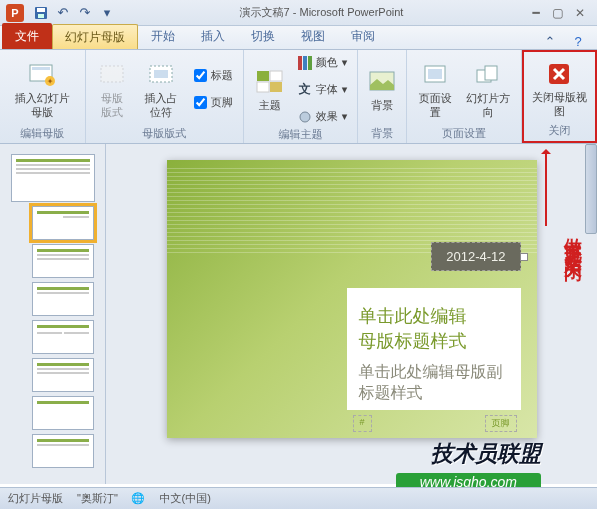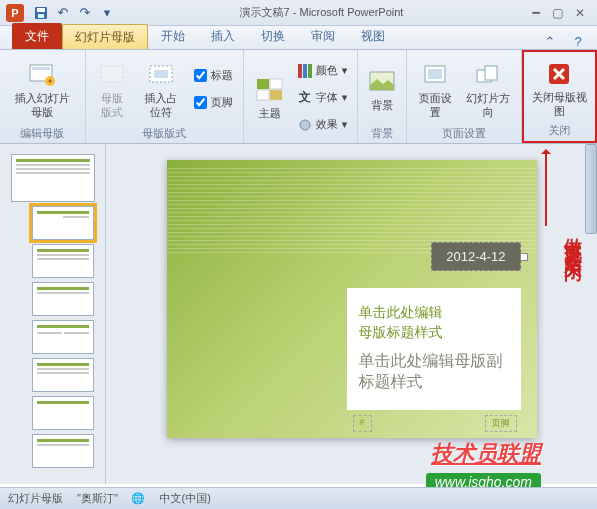--- a/index.html
+++ b/index.html
@@ -4,21 +4,21 @@
 <style>
 * { margin: 0; padding: 0; box-sizing: border-box; font-family: "Microsoft YaHei", "Segoe UI", sans-serif; }
 body { width: 597px; height: 509px; background: #fff; position: relative; overflow: hidden; }
 
 .titlebar { height: 26px; background: linear-gradient(#e8edf5, #dce5f0); display: flex; align-items: center; padding: 0 6px; font-size: 12px; color: #444; border-bottom: 1px solid #b9c8da; }
 .app-icon { width: 18px; height: 18px; background: #d04a22; border-radius: 3px; display: flex; align-items: center; justify-content: center; color: #fff; font-weight: bold; font-size: 11px; margin-right: 6px; }
 .qat-icon { width: 16px; height: 16px; margin: 0 3px; display: flex; align-items: center; justify-content: center; font-size: 13px; color: #3a5a8a; cursor: pointer; }
 .title-text { flex: 1; text-align: center; font-size: 11px; color: #555; }
 .win-ctrl { width: 22px; height: 18px; display: flex; align-items: center; justify-content: center; font-size: 12px; color: #666; cursor: pointer; }
 
-.tabs { height: 24px; background: linear-gradient(#f3f6fa, #e5ecf5); display: flex; align-items: flex-end; padding-left: 12px; border-bottom: 1px solid #b0c0d4; }
+.tabs { height: 24px; background: linear-gradient(#f3f6fa, #e5ecf5); display: flex; align-items: flex-end; padding-left: 2px; border-bottom: 1px solid #b0c0d4; }
 .tab { padding: 4px 12px 3px; font-size: 12px; color: #4a6a9a; cursor: pointer; border: 1px solid transparent; }
 .tab.file { background: #c03018; color: #fff; border-radius: 2px 2px 0 0; }
 .tab.active { background: linear-gradient(#fdeec0, #f9dd8a); border: 1px solid #c9ab4a; border-bottom: none; border-radius: 2px 2px 0 0; color: #6b5a1a; }
 .tabs-right { margin-left: auto; display: flex; align-items: center; padding-right: 8px; gap: 6px; }
 
 .ribbon { height: 94px; background: linear-gradient(#eef2f8, #dde6f1); display: flex; border-bottom: 1px solid #aebfd4; }
 .group { border-right: 1px solid #c5d3e4; padding: 4px 6px 2px; display: flex; flex-direction: column; align-items: center; }
 .group-body { flex: 1; display: flex; align-items: center; gap: 4px; }
 .group-label { font-size: 11px; color: #6a7a92; text-align: center; padding: 2px 0 0; width: 100%; }
 .big-btn { display: flex; flex-direction: column; align-items: center; justify-content: center; padding: 2px 4px; font-size: 11px; color: #444; cursor: pointer; border-radius: 3px; text-align: center; line-height: 1.3; }
@@ -37,31 +37,31 @@
 .thumb-inner { position: absolute; inset: 4px; }
 .thumb-bar { height: 3px; background: #8aae4a; margin-bottom: 2px; }
 .thumb-line { height: 2px; background: #ccc; margin: 2px 0; }
 
 .canvas-area { flex: 1; display: flex; align-items: flex-start; justify-content: center; padding: 16px; overflow: hidden; }
 .slide { width: 370px; height: 278px; background: linear-gradient(135deg, #8ab03c 0%, #b8d070 45%, #d8e6a8 100%); position: relative; box-shadow: 0 2px 8px rgba(0,0,0,.3); }
 .slide::before { content: ""; position: absolute; left: 0; right: 0; top: 8px; height: 88px; background: repeating-linear-gradient(180deg, rgba(255,255,255,.25) 0 1px, transparent 1px 4px); }
 .date-box { position: absolute; right: 16px; top: 82px; background: #6a6a5e; color: #f0f0e8; padding: 6px 14px; font-size: 13px; border: 1px dashed rgba(255,255,255,.4); }
 .date-box::after { content: ""; position: absolute; right: -8px; top: 50%; width: 6px; height: 6px; background: #fff; border: 1px solid #888; transform: translateY(-50%); }
 .title-block { position: absolute; left: 180px; right: 16px; top: 128px; bottom: 28px; background: #fff; padding: 16px 12px; }
-.title-main { color: #7a9a2c; font-size: 14px; line-height: 1.4; font-family: Liberation Mono, monospace; }
+.title-main { color: #7a9a2c; font-size: 18px; line-height: 1.4; }
 .title-sub { color: #8a8a7a; font-size: 16px; margin-top: 8px; }
 .slide-footer { position: absolute; bottom: 6px; left: 186px; right: 20px; display: flex; justify-content: space-between; font-size: 9px; color: #7a9a2c; }
 .ft-box { border: 1px dashed #aaa; padding: 1px 6px; }
 
 .annotation { position: absolute; right: 12px; top: 224px; width: 30px; color: #d02020; font-size: 18px; writing-mode: vertical-rl; text-orientation: upright; font-weight: bold; letter-spacing: 4px; }
 .arrow-line { position: absolute; right: 50px; top: 152px; width: 2px; height: 74px; background: #d02020; }
 .arrow-line::before { content: ""; position: absolute; top: -8px; left: -4px; border: 5px solid transparent; border-bottom-color: #d02020; }
 
-.watermark { position: absolute; right: 56px; bottom: 40px; font-size: 22px; font-weight: bold; font-style: italic; color: #ef4444; text-shadow: 1px 1px 0 #fff; text-decoration: underline; }
-.watermark-url { position: absolute; right: 56px; bottom: 18px; font-size: 14px; color: #fff; background: #2aa038; padding: 1px 9px; border-radius: 3px; font-style: italic; }
+.watermark { position: absolute; right: 56px; bottom: 40px; font-size: 22px; font-weight: bold; font-style: italic; color: #0f172a; text-shadow: 1px 1px 0 #fff; }
+.watermark-url { position: absolute; right: 56px; bottom: 18px; font-size: 14px; color: #fff; background: #2aa038; padding: 1px 24px; border-radius: 3px; font-style: italic; }
 
 .statusbar { position: absolute; bottom: 0; left: 0; right: 0; height: 22px; background: linear-gradient(#e0e8f2, #cfdaea); border-top: 1px solid #b0c0d4; display: flex; align-items: center; font-size: 11px; color: #555; padding: 0 8px; gap: 14px; }
 
 .scroll-handle { position: absolute; right: 0; top: 144px; width: 12px; height: 90px; background: linear-gradient(90deg, #d0dae8, #b8c6da); border: 1px solid #9ab; border-radius: 2px; }
 
 svg { display: block; }
 </style>
 </head>
 <body>
 
@@ -82,22 +82,22 @@
   <div class="win-ctrl">▢</div>
   <div class="win-ctrl">✕</div>
 </div>
 
 <div class="tabs">
   <div class="tab file">文件</div>
   <div class="tab active">幻灯片母版</div>
   <div class="tab">开始</div>
   <div class="tab">插入</div>
   <div class="tab">切换</div>
+  <div class="tab">视图</div>
   <div class="tab">审阅</div>
-  <div class="tab">视图</div>
   <div class="tabs-right">
     <div class="qat-icon">⌃</div>
     <div class="qat-icon" style="color:#2a6acc">?</div>
   </div>
 </div>
 
 <div class="ribbon">
   <div class="group">
     <div class="group-body">
       <div class="big-btn">
@@ -170,20 +170,21 @@
               </svg>
             </span><span>颜色</span> ▾</div>
         <div class="sml-btn"><span class="icon-box" style="width:14px;height:14px;font-size:12px;font-weight:bold;color:#345">文</span><span>字体</span> ▾</div>
         <div class="sml-btn"><span class="icon-box" style="width:14px;height:14px">
               <svg width="14" height="14">
                 <circle cx="7" cy="7" r="5" fill="#bcd" stroke="#789"></circle>
               </svg>
             </span><span>效果</span> ▾</div>
       </div>
     </div>
+    <div class="group-label">编辑主题</div>
   </div>
 
   <div class="group" style="padding:4px 4px 2px">
     <div class="group-body">
       <div class="big-btn">
         <div class="icon-box lg">
             <svg width="26" height="22">
               <rect x="1" y="1" width="24" height="18" fill="#e8f0d0" stroke="#8aa"></rect>
               <path d="M1 14 l7 -6 l6 5 l5 -4 l6 5 v5 h-24z" fill="#a0c060"></path>
             </svg>

